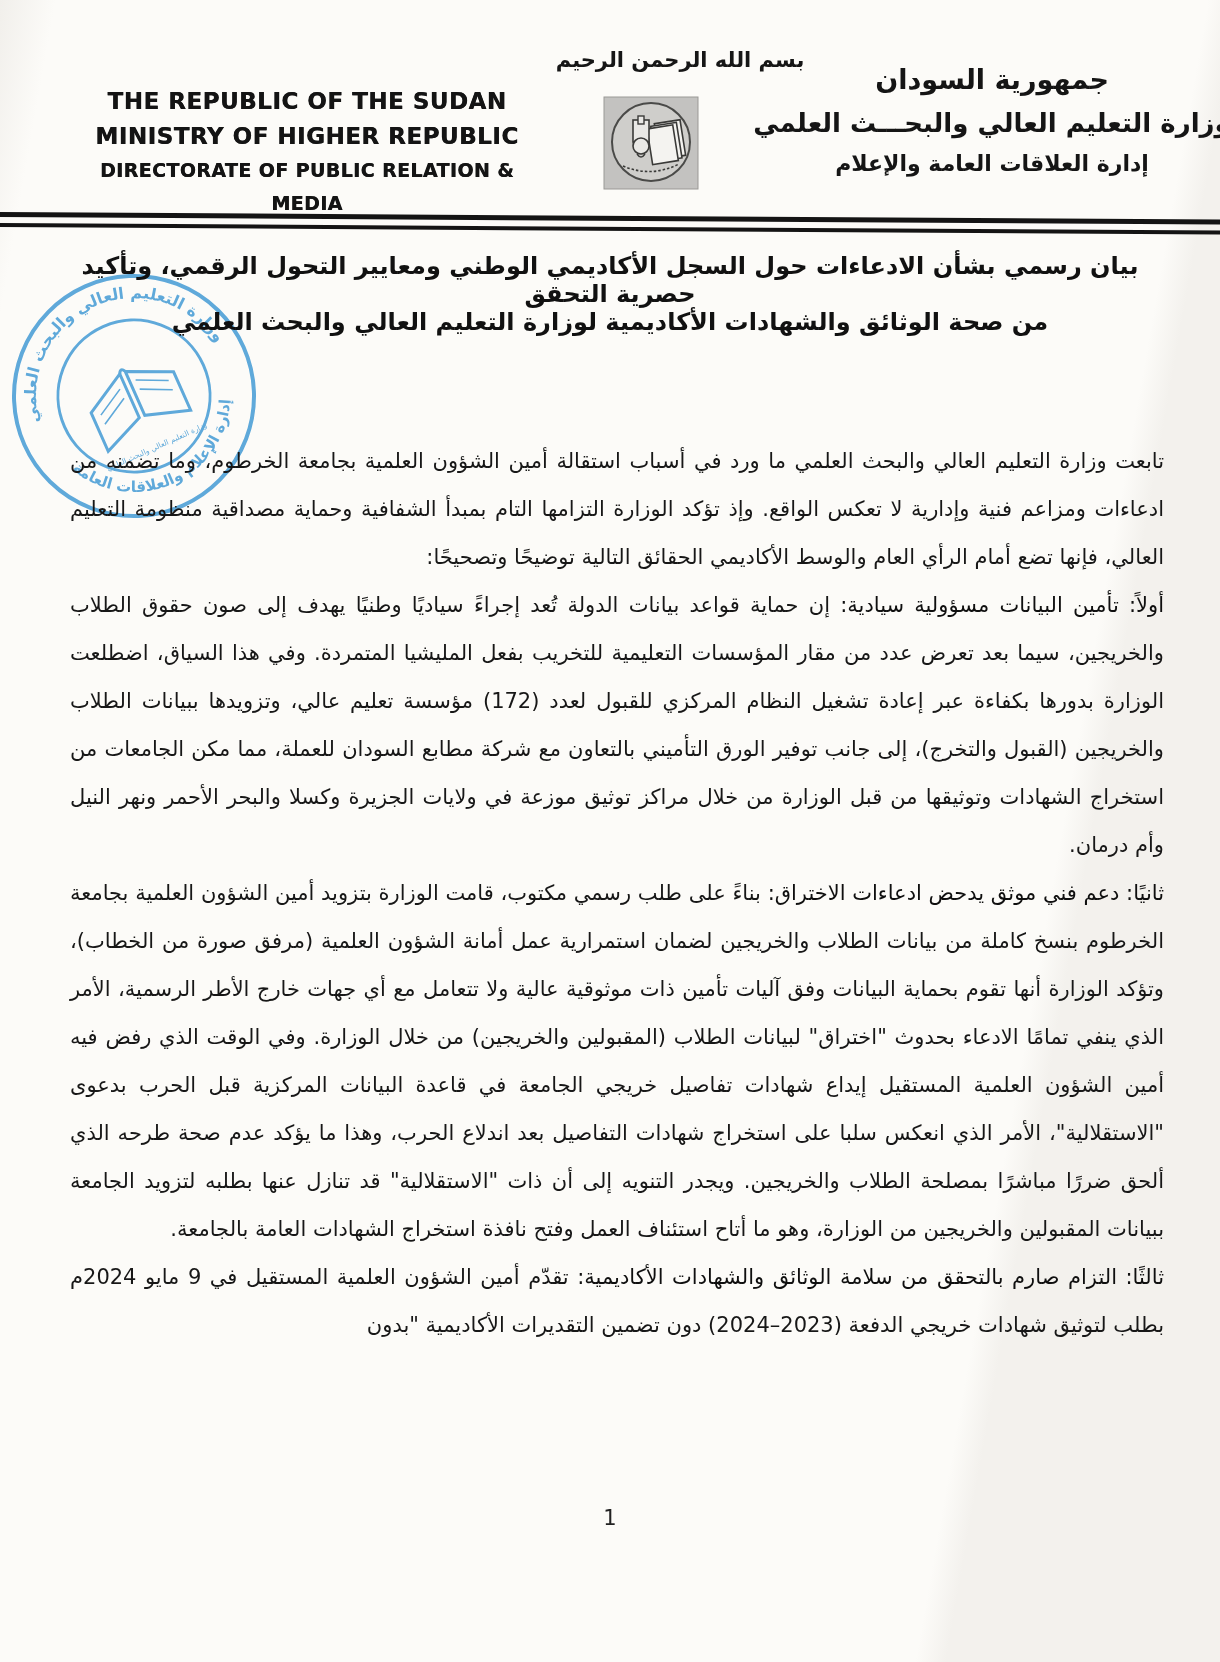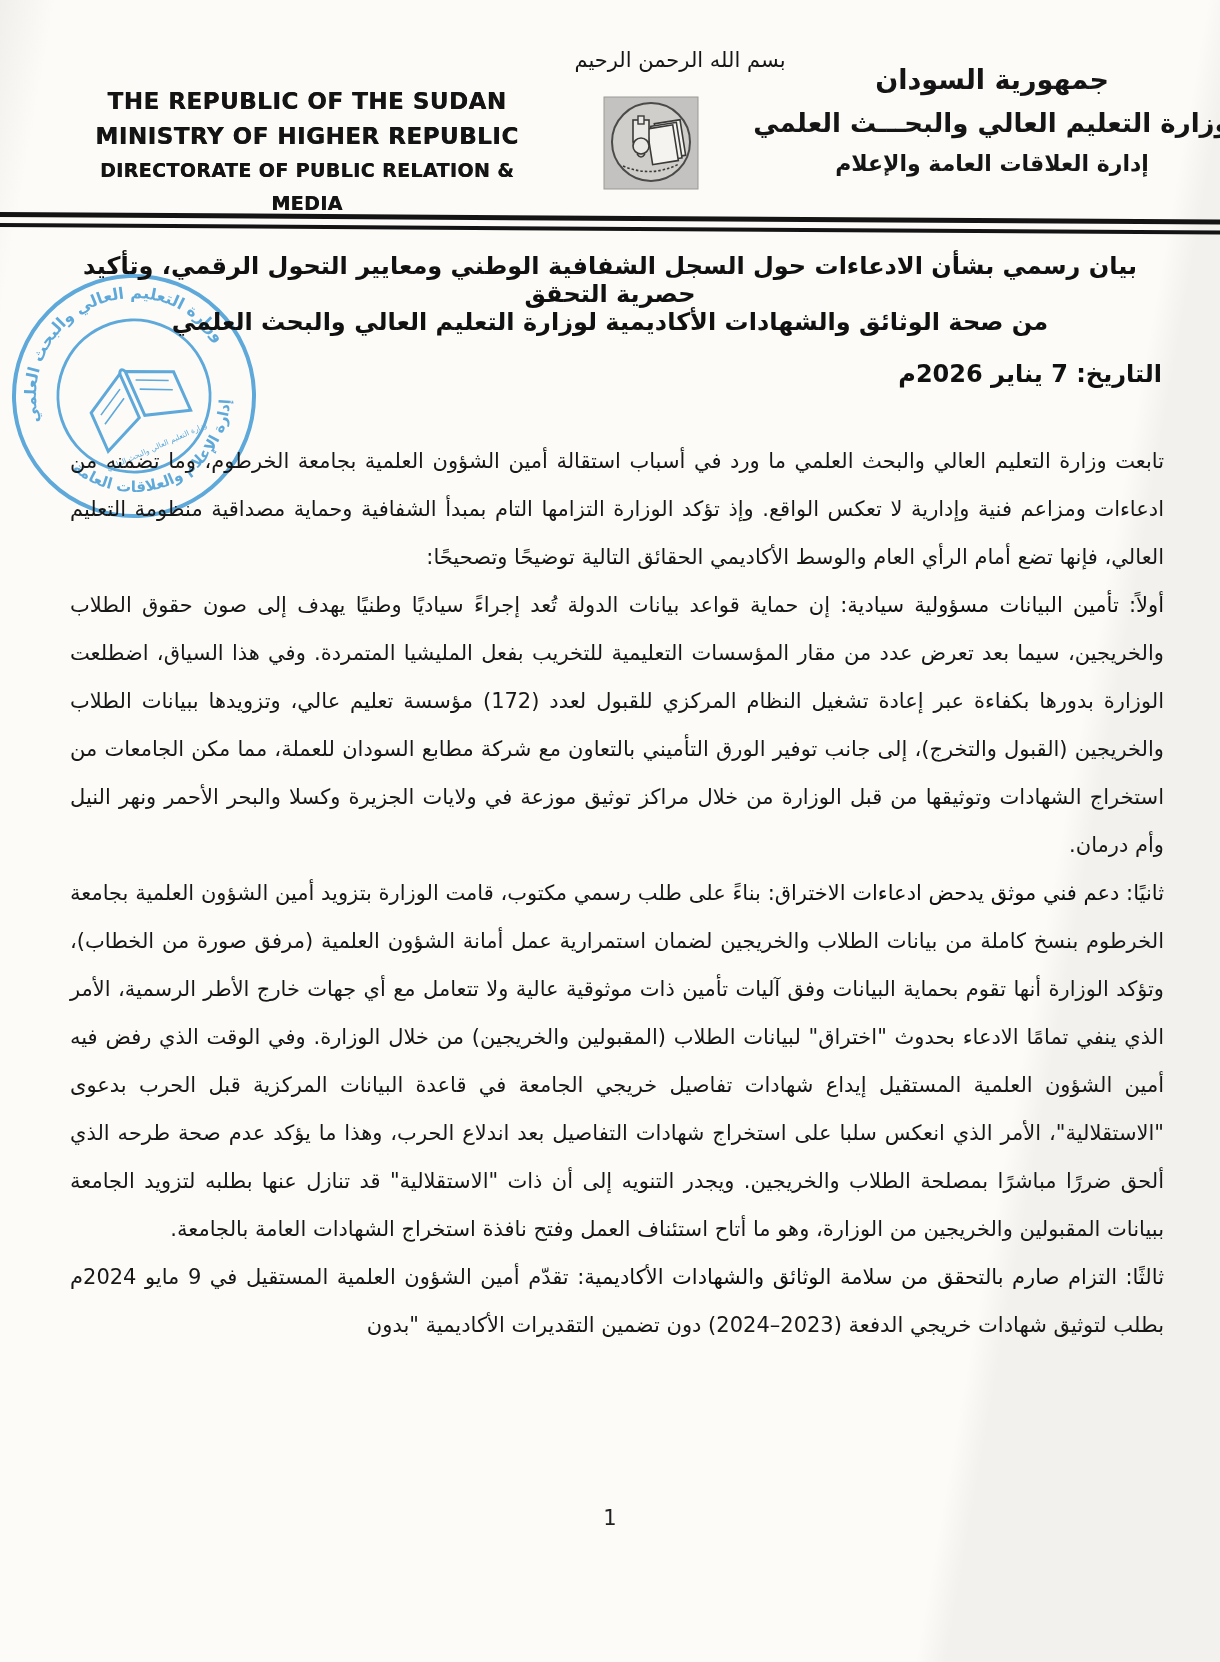--- a/index.html
+++ b/index.html
@@ -16,21 +16,21 @@
   .hdr-en{
     position:absolute;left:68px;top:84px;width:478px;
     text-align:center;font-weight:bold;color:#141414;
     text-shadow:0.4px 0 0 #141414;
   }
   .hdr-en .l1,.hdr-en .l2{font-size:23px;line-height:35px;letter-spacing:0.5px;}
   .hdr-en .l3{font-size:19px;line-height:33px;letter-spacing:0.4px;}
   .basmala{
     position:absolute;left:530px;top:48px;width:300px;
     direction:rtl;text-align:center;
-    font-size:21px;font-weight:normal;color:#161616;
+    font-size:21px;font-weight:bold;color:#161616;
   }
   .logo{position:absolute;left:603px;top:96px;}
   .hdr-ar{
     position:absolute;right:-14px;top:58px;width:484px;
     direction:rtl;text-align:center;font-weight:bold;color:#151515;
   }
   .hdr-ar .l1{font-size:27px;line-height:44px;}
   .hdr-ar .l2{font-size:26px;line-height:42px;white-space:nowrap;}
   .hdr-ar .l3{font-size:22px;line-height:40px;}
   .rule{position:absolute;left:-4px;width:1230px;background:#141414;transform-origin:left center;}
@@ -131,23 +131,22 @@
       <text fill="#4a9ed6" font-size="16" font-weight="bold" font-family="DejaVu Sans, sans-serif">
         <textPath href="#arcTop" startOffset="50%" text-anchor="middle">وزارة التعليم العالي والبحث العلمي</textPath>
       </text>
       <text fill="#4a9ed6" font-size="15" font-weight="bold" font-family="DejaVu Sans, sans-serif">
         <textPath href="#arcBottom" startOffset="50%" text-anchor="middle">إدارة الإعلام والعلاقات العامة</textPath>
       </text>
       <text x="128" y="186" fill="#4a9ed6" font-size="7.5" text-anchor="middle" font-family="DejaVu Sans, sans-serif">وزارة التعليم العالي والبحث العلمي</text>
     </svg>
   </div>
 
-  <div class="title1">بيان رسمي بشأن الادعاءات حول السجل الشفافية الوطني ومعايير التحول الرقمي، وتأكيد حصرية التحقق</div>
+  <div class="title1">بيان رسمي بشأن الادعاءات حول السجل الأكاديمي الوطني ومعايير التحول الرقمي، وتأكيد حصرية التحقق</div>
   <div class="title2">من صحة الوثائق والشهادات الأكاديمية لوزارة التعليم العالي والبحث العلمي</div>
-  <div class="title-date">التاريخ: 7 يناير 2026م</div>
 
   <div class="body">
     <p>تابعت وزارة التعليم العالي والبحث العلمي ما ورد في أسباب استقالة أمين الشؤون العلمية بجامعة الخرطوم، وما تضمنه من ادعاءات ومزاعم فنية وإدارية لا تعكس الواقع. وإذ تؤكد الوزارة التزامها التام بمبدأ الشفافية وحماية مصداقية منظومة التعليم العالي، فإنها تضع أمام الرأي العام والوسط الأكاديمي الحقائق التالية توضيحًا وتصحيحًا:</p>
     <p><b>أولاً: تأمين البيانات مسؤولية سيادية:</b><span> إن حماية قواعد بيانات الدولة تُعد إجراءً سياديًا وطنيًا يهدف إلى صون حقوق الطلاب والخريجين، سيما بعد تعرض عدد من مقار المؤسسات التعليمية للتخريب بفعل المليشيا المتمردة. وفي هذا السياق، اضطلعت الوزارة بدورها بكفاءة عبر إعادة تشغيل النظام المركزي للقبول لعدد (172) مؤسسة تعليم عالي، وتزويدها ببيانات الطلاب والخريجين (القبول والتخرج)، إلى جانب توفير الورق التأميني بالتعاون مع شركة مطابع السودان للعملة، مما مكن الجامعات من استخراج الشهادات وتوثيقها من قبل الوزارة من خلال مراكز توثيق موزعة في ولايات الجزيرة وكسلا والبحر الأحمر ونهر النيل وأم درمان.</span></p>
     <p><b>ثانيًا: دعم فني موثق يدحض ادعاءات الاختراق:</b><span> بناءً على طلب رسمي مكتوب، قامت الوزارة بتزويد أمين الشؤون العلمية بجامعة الخرطوم بنسخ كاملة من بيانات الطلاب والخريجين لضمان استمرارية عمل أمانة الشؤون العلمية (مرفق صورة من الخطاب)، وتؤكد الوزارة أنها تقوم بحماية البيانات وفق آليات تأمين ذات موثوقية عالية ولا تتعامل مع أي جهات خارج الأطر الرسمية، الأمر الذي ينفي تمامًا الادعاء بحدوث "اختراق" لبيانات الطلاب (المقبولين والخريجين) من خلال الوزارة. وفي الوقت الذي رفض فيه أمين الشؤون العلمية المستقيل إيداع شهادات تفاصيل خريجي الجامعة في قاعدة البيانات المركزية قبل الحرب بدعوى "الاستقلالية"، الأمر الذي انعكس سلبا على استخراج شهادات التفاصيل بعد اندلاع الحرب، وهذا ما يؤكد عدم صحة طرحه الذي ألحق ضررًا مباشرًا بمصلحة الطلاب والخريجين. ويجدر التنويه إلى أن ذات "الاستقلالية" قد تنازل عنها بطلبه لتزويد الجامعة ببيانات المقبولين والخريجين من الوزارة، وهو ما أتاح استئناف العمل وفتح نافذة استخراج الشهادات العامة بالجامعة.</span></p>
     <p><b>ثالثًا: التزام صارم بالتحقق من سلامة الوثائق والشهادات الأكاديمية:</b><span> تقدّم أمين الشؤون العلمية المستقيل في 9 مايو 2024م بطلب لتوثيق شهادات خريجي الدفعة (2023–2024) دون تضمين التقديرات الأكاديمية "بدون</span></p>
   </div>
 
   <div class="pageno">1</div>
 

